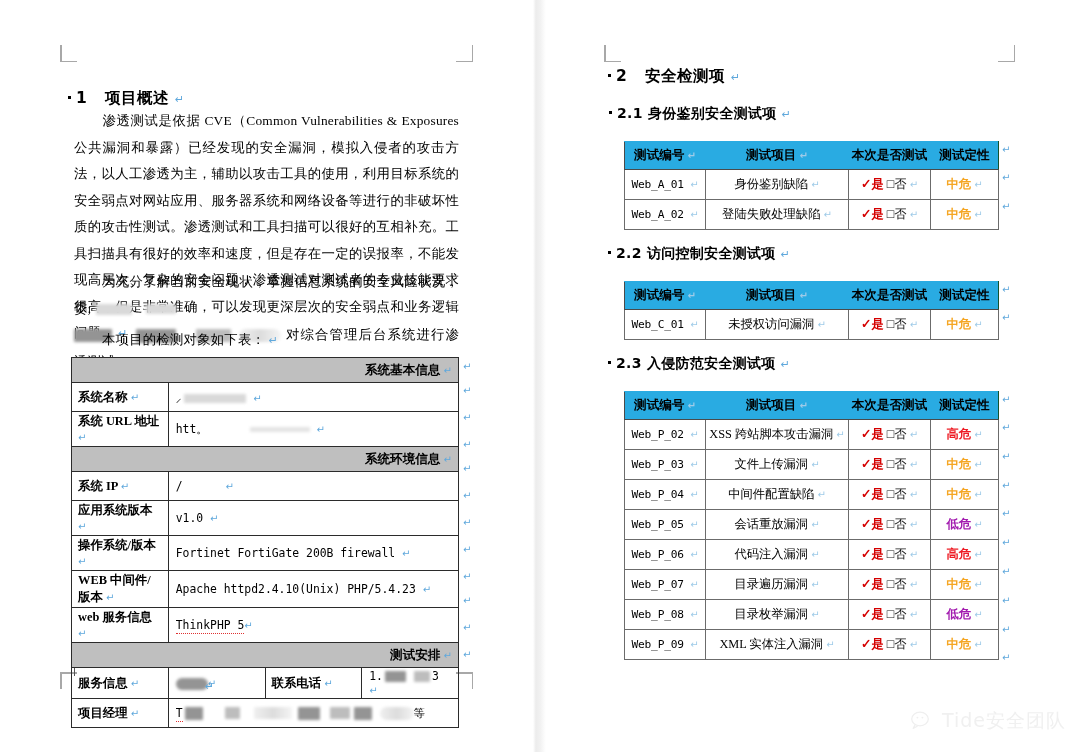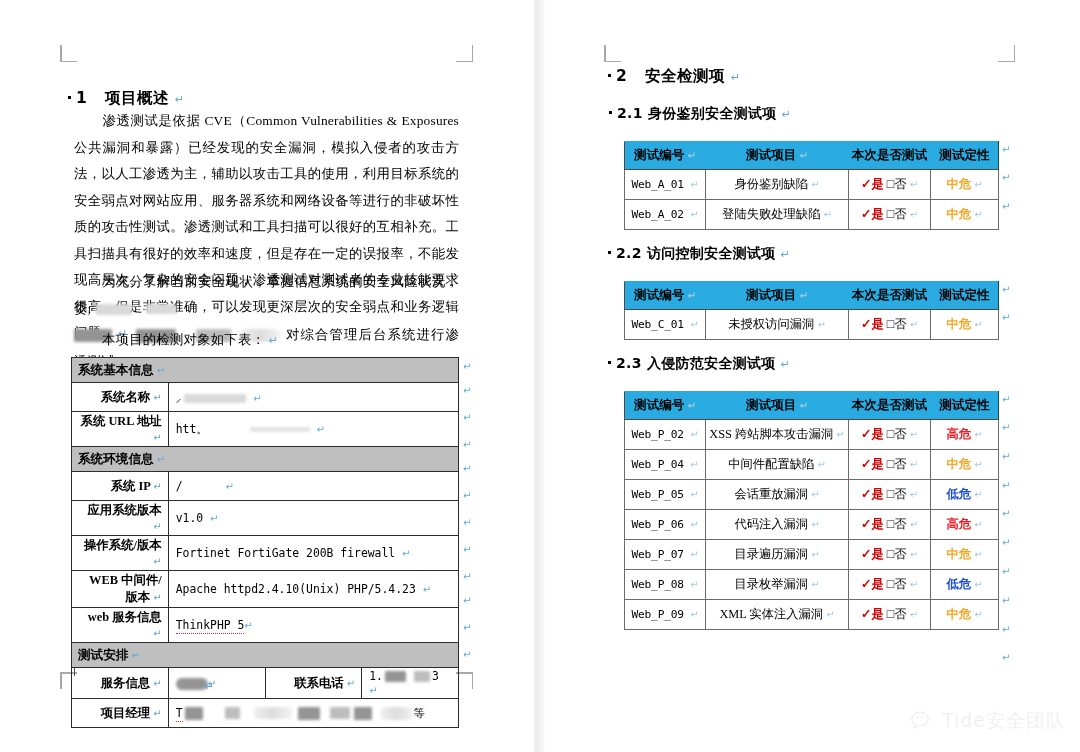--- a/index.html
+++ b/index.html
@@ -136,27 +136,27 @@
   }
   .tbl-info td {
     border: 1px solid #2b2b2b;
     height: 26px;
     font-size: 12.4px;
     padding: 1px 6px;
     vertical-align: middle;
   }
   .tbl-info td.band {
     background: #bfbfbf;
-    text-align: left;
+    text-align: right;
     font-weight: bold;
     font-size: 12.6px;
     height: 22px;
   }
   .tbl-info td.lbl {
-    text-align: right;
+    text-align: left;
     width: 112px;
     font-weight: bold;
     font-size: 12.4px;
   }
   .tbl-info td.val {
     font-family: "DejaVu Sans Mono", "Liberation Mono", monospace;
     font-size: 11.4px;
     text-align: left;
     padding-left: 7px;
   }
@@ -197,21 +197,21 @@
   .col-code { width: 76px; margin-left: 39px; }
   .col-item { width: auto; }
   .col-chk  { width: 77px; }
   .col-lvl  { width: 63px; }
 
   .chk-yes { color: #d40000; font-weight: bold; }
   .chk-tick { color: #d40000; font-weight: bold; font-size: 12.5px; }
   .chk-no { color: #111; }
   .lvl-high { color: #ee1c25; font-weight: bold; }
   .lvl-mid  { color: #f5a623; font-weight: bold; }
-  .lvl-low  { color: #1d4ed8; font-weight: bold; }
+  .lvl-low  { color: #a21caf; font-weight: bold; }
 
   .cell-mark {
     color: #9fcbe8;
     font-size: 10px;
     font-family: "DejaVu Sans", sans-serif;
   }
 
   
   .rowmark {
     position: absolute;
@@ -453,20 +453,26 @@
             <th class="col-chk"><span>本次是否测试</span></th>
             <th class="col-lvl"><span>测试定性</span></th>
           </tr>
         </thead>
         <tbody id="tbody-2-3">
             <tr>
               <td class="code">Web_P_02 <span class="cell-mark">↵</span></td>
               <td>XSS 跨站脚本攻击漏洞 <span class="cell-mark">↵</span></td>
               <td><span class="chk-tick">✓</span><span class="chk-yes">是</span> <span class="chk-no">□</span><span class="chk-no">否</span> <span class="cell-mark">↵</span></td>
               <td><span class="lvl-high">高危</span> <span class="cell-mark">↵</span></td>
+            </tr>
+            <tr>
+              <td class="code">Web_P_03 <span class="cell-mark">↵</span></td>
+              <td>文件上传漏洞 <span class="cell-mark">↵</span></td>
+              <td><span class="chk-tick">✓</span><span class="chk-yes">是</span> <span class="chk-no">□</span><span class="chk-no">否</span> <span class="cell-mark">↵</span></td>
+              <td><span class="lvl-mid">中危</span> <span class="cell-mark">↵</span></td>
             </tr>
             <tr>
               <td class="code">Web_P_04 <span class="cell-mark">↵</span></td>
               <td>中间件配置缺陷 <span class="cell-mark">↵</span></td>
               <td><span class="chk-tick">✓</span><span class="chk-yes">是</span> <span class="chk-no">□</span><span class="chk-no">否</span> <span class="cell-mark">↵</span></td>
               <td><span class="lvl-mid">中危</span> <span class="cell-mark">↵</span></td>
             </tr>
             <tr>
               <td class="code">Web_P_05 <span class="cell-mark">↵</span></td>
               <td>会话重放漏洞 <span class="cell-mark">↵</span></td>

